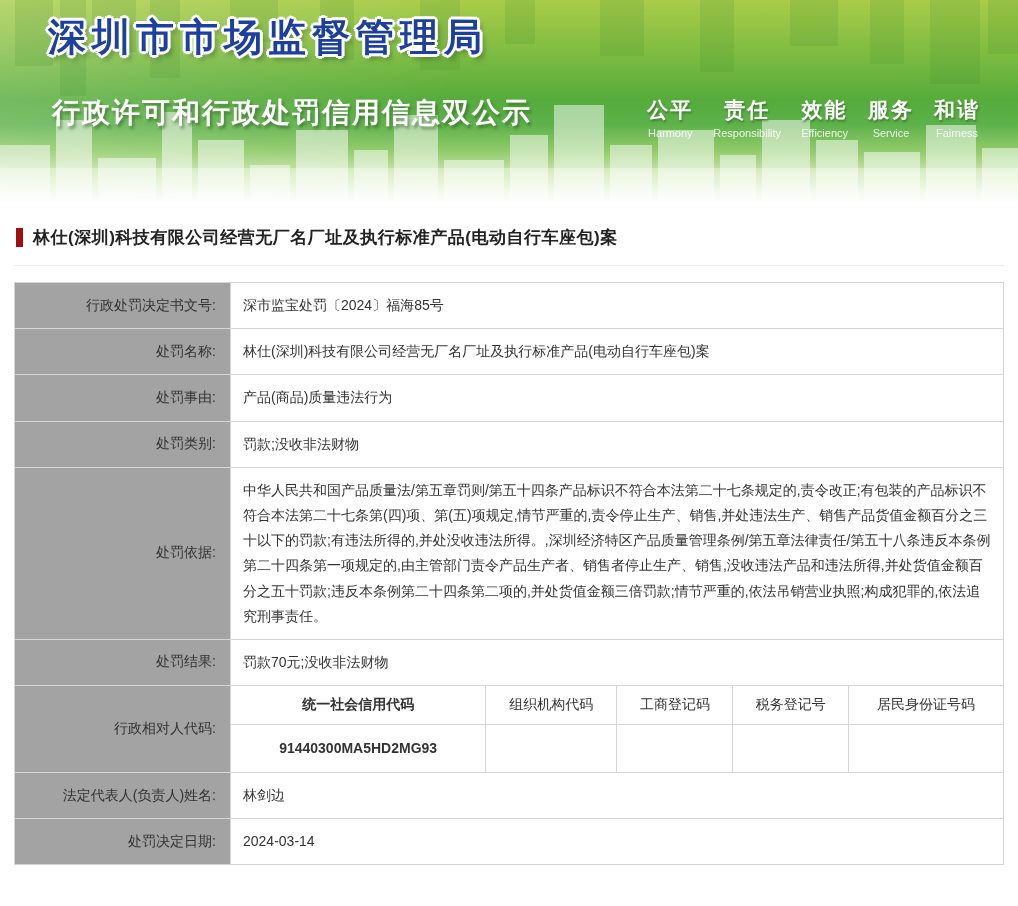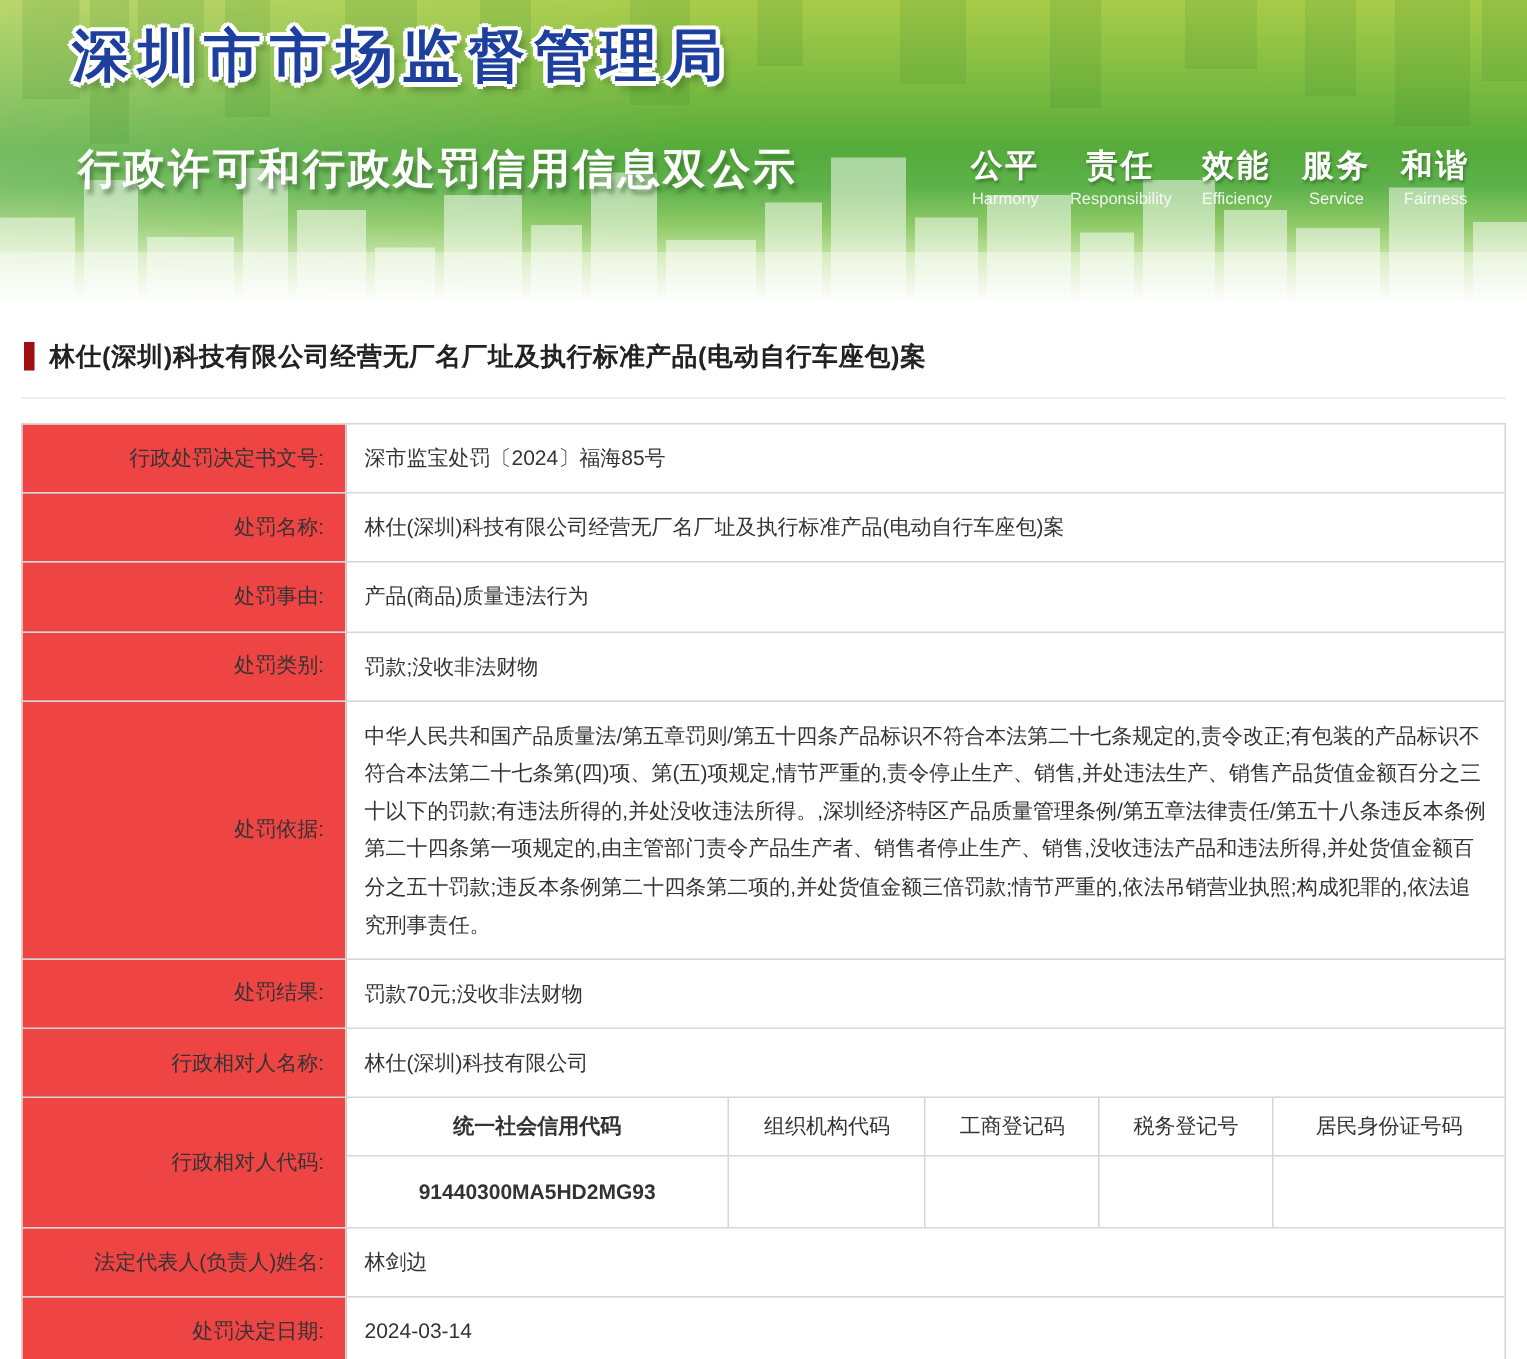--- a/index.html
+++ b/index.html
@@ -47,21 +47,21 @@
     display: flex; align-items: center; gap: 10px;
     padding: 4px 2px 16px 2px; border-bottom: 1px solid #ececec; margin-bottom: 16px;
   }
   .red-bar { width: 7px; height: 19px; background: #9f0e10; flex: 0 0 auto; }
   .case-title { font-size: 17px; font-weight: bold; color: #222; margin: 0; letter-spacing: 0.5px; }
 
   table.info-table { width: 100%; border-collapse: collapse; table-layout: fixed; }
   table.info-table > tbody > tr > td { border: 1px solid #d6d6d6; }
   td.lbl {
     width: 216px; text-align: right; padding: 10px 14px;
-    font-size: 14px; color: #333; vertical-align: middle; background: #ef4444;
+    font-size: 14px; color: #333; vertical-align: middle; background: #a3a3a3;
   }
   td.val {
     padding: 10px 12px; font-size: 14px; color: #333;
     line-height: 1.8; text-align: left; vertical-align: middle; word-break: break-all;
   }
   td.nested { padding: 0; vertical-align: middle; }
 
   table.code-table { width: 100%; border-collapse: collapse; }
   table.code-table td {
     border: 1px solid #d6d6d6; text-align: center;
@@ -177,24 +177,20 @@
           <td class="val">罚款;没收非法财物</td>
         </tr>
         <tr>
           <td class="lbl">处罚依据:</td>
           <td class="val">中华人民共和国产品质量法/第五章罚则/第五十四条产品标识不符合本法第二十七条规定的,责令改正;有包装的产品标识不符合本法第二十七条第(四)项、第(五)项规定,情节严重的,责令停止生产、销售,并处违法生产、销售产品货值金额百分之三十以下的罚款;有违法所得的,并处没收违法所得。,深圳经济特区产品质量管理条例/第五章法律责任/第五十八条违反本条例第二十四条第一项规定的,由主管部门责令产品生产者、销售者停止生产、销售,没收违法产品和违法所得,并处货值金额百分之五十罚款;违反本条例第二十四条第二项的,并处货值金额三倍罚款;情节严重的,依法吊销营业执照;构成犯罪的,依法追究刑事责任。</td>
         </tr>
         <tr>
           <td class="lbl">处罚结果:</td>
           <td class="val">罚款70元;没收非法财物</td>
         </tr>
-        <tr>
-          <td class="lbl">行政相对人名称:</td>
-          <td class="val">林仕(深圳)科技有限公司</td>
-        </tr>
 
         <tr>
           <td class="lbl">行政相对人代码:</td>
           <td class="val nested">
             <table class="code-table">
               <colgroup>
                 <col style="width:33%">
                   <col style="width:17%">
                   <col style="width:15%">
                   <col style="width:15%">

